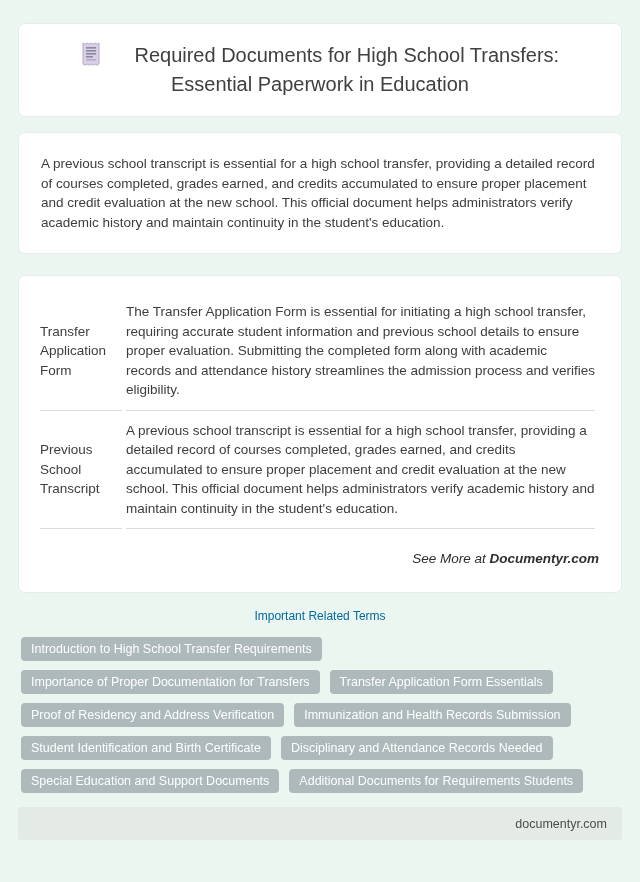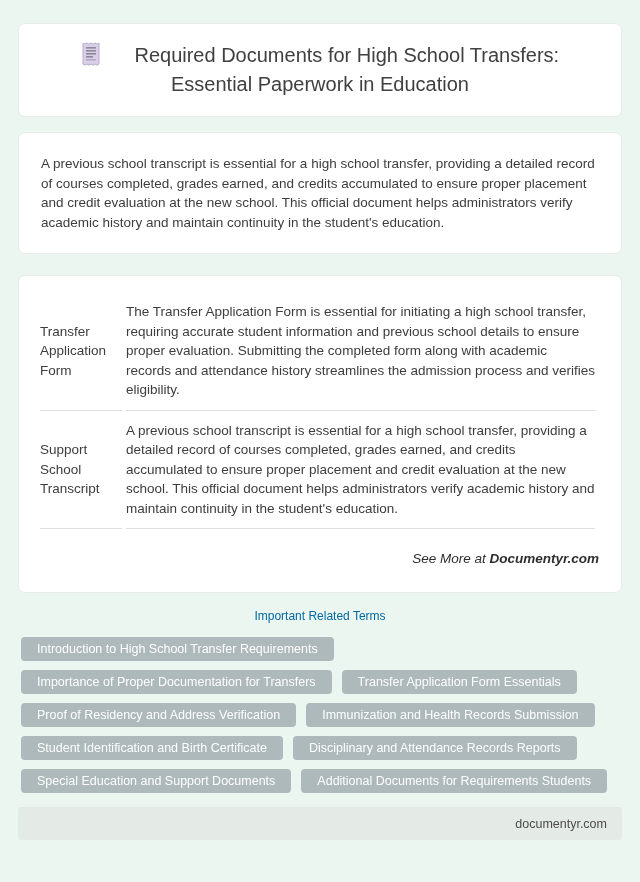--- a/index.html
+++ b/index.html
@@ -83,21 +83,21 @@
     display: flex;
     flex-wrap: wrap;
     gap: 9px 10px;
   }
   .tag {
     display: inline-block;
     background: #adb9bb;
     color: #ffffff;
     font-size: 12.5px;
     line-height: 14px;
-    padding: 5px 16px;
+    padding: 5px 10px;
     border-radius: 4px;
     cursor: pointer;
   }
 
   
   .footer-bar {
     margin-top: 14px;
     height: 33px;
     background: #e4ebe7;
     border-radius: 3px;
@@ -135,37 +135,37 @@
   </div>
 
   <div class="card table-card">
     <table class="doc-table">
       <tbody>
         <tr>
           <td class="term-cell">Transfer Application Form</td>
           <td class="desc-cell">The Transfer Application Form is essential for initiating a high school transfer, requiring accurate student information and previous school details to ensure proper evaluation. Submitting the completed form along with academic records and attendance history streamlines the admission process and verifies eligibility.</td>
         </tr>
         <tr>
-          <td class="term-cell">Support School Transcript</td>
+          <td class="term-cell">Previous School Transcript</td>
           <td class="desc-cell">A previous school transcript is essential for a high school transfer, providing a detailed record of courses completed, grades earned, and credits accumulated to ensure proper placement and credit evaluation at the new school. This official document helps administrators verify academic history and maintain continuity in the student's education.</td>
         </tr>
       </tbody>
     </table>
     <p class="see-more"><span>See More at </span><span class="brand">Documentyr.com</span></p>
   </div>
 
   <h2 class="terms-heading">Important Related Terms</h2>
   <div class="tags">
     <span class="tag">Introduction to High School Transfer Requirements</span>
     <span class="tag">Importance of Proper Documentation for Transfers</span>
     <span class="tag">Transfer Application Form Essentials</span>
     <span class="tag">Proof of Residency and Address Verification</span>
     <span class="tag">Immunization and Health Records Submission</span>
     <span class="tag">Student Identification and Birth Certificate</span>
-    <span class="tag">Disciplinary and Attendance Records Reports</span>
+    <span class="tag">Disciplinary and Attendance Records Needed</span>
     <span class="tag">Special Education and Support Documents</span>
     <span class="tag">Additional Documents for Requirements Students</span>
   </div>
 
   <div class="footer-bar">
     <span>documentyr.com</span>
   </div>
 
 </div>
 

